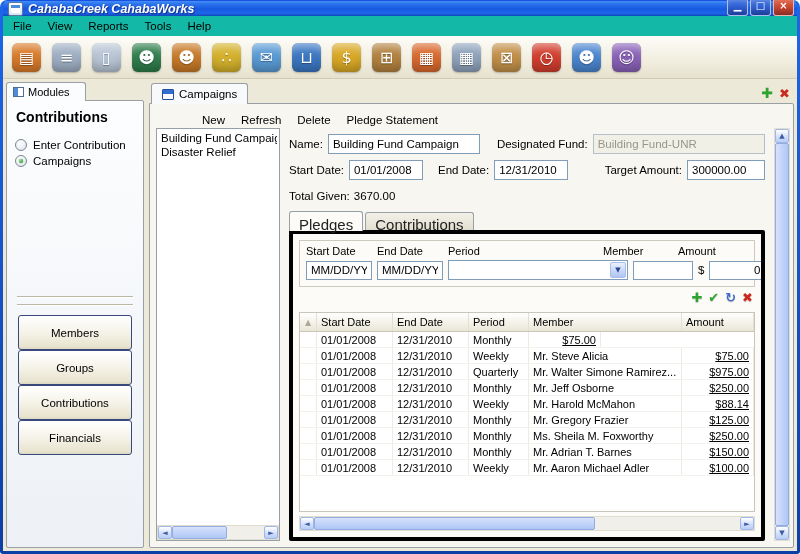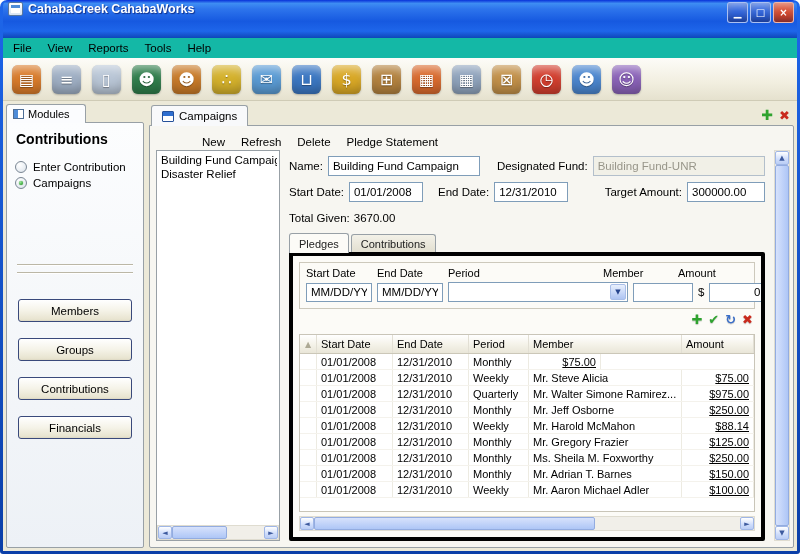--- a/index.html
+++ b/index.html
@@ -2,23 +2,23 @@
 <html><head>
 <meta charset="utf-8">
 <style>
   * { margin:0; padding:0; box-sizing:border-box; cursor:default; }
   html,body { width:800px; height:554px; background:#fff; font-family:"Liberation Sans", sans-serif; }
   .glyph { font-family:"DejaVu Sans", sans-serif; }
 
   
   .window { width:800px; height:554px; overflow:hidden; border-radius:7px 7px 3px 3px;
             background:linear-gradient(180deg,#1E66EA,#0B3FA8); padding:0 3px 3px; display:flex; flex-direction:column; }
-  .titlebar { height:38px; display:flex; align-items:flex-start; padding:2px 3px 0 5px;
+  .titlebar { height:16px; display:flex; align-items:flex-end; padding:2px 3px 0 5px;
               background:linear-gradient(180deg,#0831D9 0%,#3E8DF3 9%,#2D74EC 24%,#1659E0 56%,#1E66EA 82%,#0E47B8 100%);
-              border-radius:6px 6px 0 0; }
+              border-radius:6px 6px 0 0;font-style:italic; }
   .app-icon { width:15px; height:14px; background:linear-gradient(180deg,#FFFFFF,#D8E4F2); border:1px solid #5A789E;
               border-radius:2px; display:inline-flex; }
   .app-icon-inner { margin:2px; flex:1; background:linear-gradient(180deg,#4E8CD8 35%,#FFFFFF 36%); }
   .title-text { flex:1; margin-left:5px; color:#fff; font-weight:bold; font-size:12.5px; text-shadow:1px 1px 1px #10308C; }
   .win-btn { width:21px; height:21px; border-radius:3px; border:1px solid rgba(255,255,255,.6); margin-left:2px;
              display:flex; align-items:center; justify-content:center; color:#fff; font-size:10px; font-weight:bold;
              box-shadow:inset 0 -7px 8px -4px rgba(0,0,40,.5), inset 0 7px 8px -4px rgba(255,255,255,.55); }
   .win-btn.min,.win-btn.max { background:#2E63DC; }
   .win-btn.close { background:#D8492C; }
 
@@ -44,21 +44,21 @@
                    background:linear-gradient(180deg,#FCFDFE 0%,#EDF1F6 100%); display:flex; flex-direction:column; overflow:hidden; }
   .section-title { font-size:14px; font-weight:bold; margin:2px 0 10px 1px; }
   .radio-row { display:flex; align-items:center; gap:6px; margin:4px 0; font-size:11.5px; }
   .radio-circle { width:12px; height:12px; border-radius:50%; border:1px solid #7B8794; position:relative; flex:none;
                   background:radial-gradient(circle at 35% 30%, #FFFFFF 0%, #E9EEF3 60%, #D3DBE3 100%); }
   .radio-circle.selected::after { content:""; position:absolute; left:3px; top:3px; width:4px; height:4px; border-radius:50%;
                   background:radial-gradient(circle at 35% 30%, #9BE89B, #2E9E2E 75%); box-shadow:0 0 1px #1E7E1E; }
   .panel-spacer { flex:1; }
   .divider { height:2px; border-top:1px solid #BBB7A6; border-bottom:1px solid #FFFFFF; margin:3px 2px; }
   .module-buttons { margin-top:6px; }
-  .xp-btn { display:block; width:114px; height:23px; margin:16px auto; font-family:inherit; font-size:11.5px; color:#000;
+  .xp-btn { display:block; width:114px; height:35px; margin:0 auto; font-family:inherit; font-size:11.5px; color:#000;
             background:linear-gradient(180deg,#FFFFFF 0%,#F5F3E8 50%,#E8E4D0 92%,#DCD7C2 100%);
             border:1px solid #39497B; border-radius:3px; }
   .bottom-space { height:86px; }
 
   
   .right-col { flex:1; display:flex; flex-direction:column; overflow:hidden; }
   .camp-tabstrip { height:21px; display:flex; align-items:flex-end; padding:0 4px 0 2px; gap:6px; }
   .camp-tab { height:21px; margin-bottom:-1px; position:relative; z-index:2; background:#F8F9FB;
               border:1px solid #98A0A6; border-bottom:none; border-radius:3px 3px 0 0;
               display:flex; align-items:center; gap:5px; padding:0 10px; font-size:11.5px; }
@@ -84,21 +84,21 @@
   .name-input { width:152px; }
   .flabel.df { margin-left:12px; }
   .df-input { flex:1; min-width:120px; background:#F1F0E7; color:#98968A; border-color:#B3BFCB; }
   .date-input { width:74px; }
   .flabel.gap { margin-left:10px; }
   .flabel.push { margin-left:auto; }
   .target-input { width:78px; }
   .total-row { display:flex; gap:4px; font-size:11.5px; margin:8px 2px 4px; }
 
   .sub-tabs { display:flex; align-items:flex-end; height:20px; margin:4px 2px 0; }
-  .sub-tab { height:18px; padding:3px 9px 0; font-size:11px; border:1px solid #98A0A6; border-bottom:none;
+  .sub-tab { height:18px; padding:3px 9px 0; font-size:15px; border:1px solid #98A0A6; border-bottom:none;
              border-radius:3px 3px 0 0; background:linear-gradient(180deg,#F3F1E8,#E2DFD0); margin-right:2px; color:#222; }
   .sub-tab.active { height:20px; padding-top:4px; background:#FCFBF7; position:relative; z-index:2; margin-bottom:-1px; }
   .sub-panel { flex:1; margin:0 2px; border:4px solid #000000; border-radius:0 2px 2px 2px; background:#FCFBF7;
                padding:6px; display:flex; flex-direction:column; overflow:hidden; }
 
   .entry-box { border:1px solid #CDC9BC; padding:4px 6px 6px; }
   .entry-labels,.entry-inputs { display:flex; align-items:center; gap:5px; }
   .entry-labels { font-size:11px; margin-bottom:3px; }
   .el.col-esd,.el.col-eed { width:66px; }
   .el.col-eper { flex:1; }

